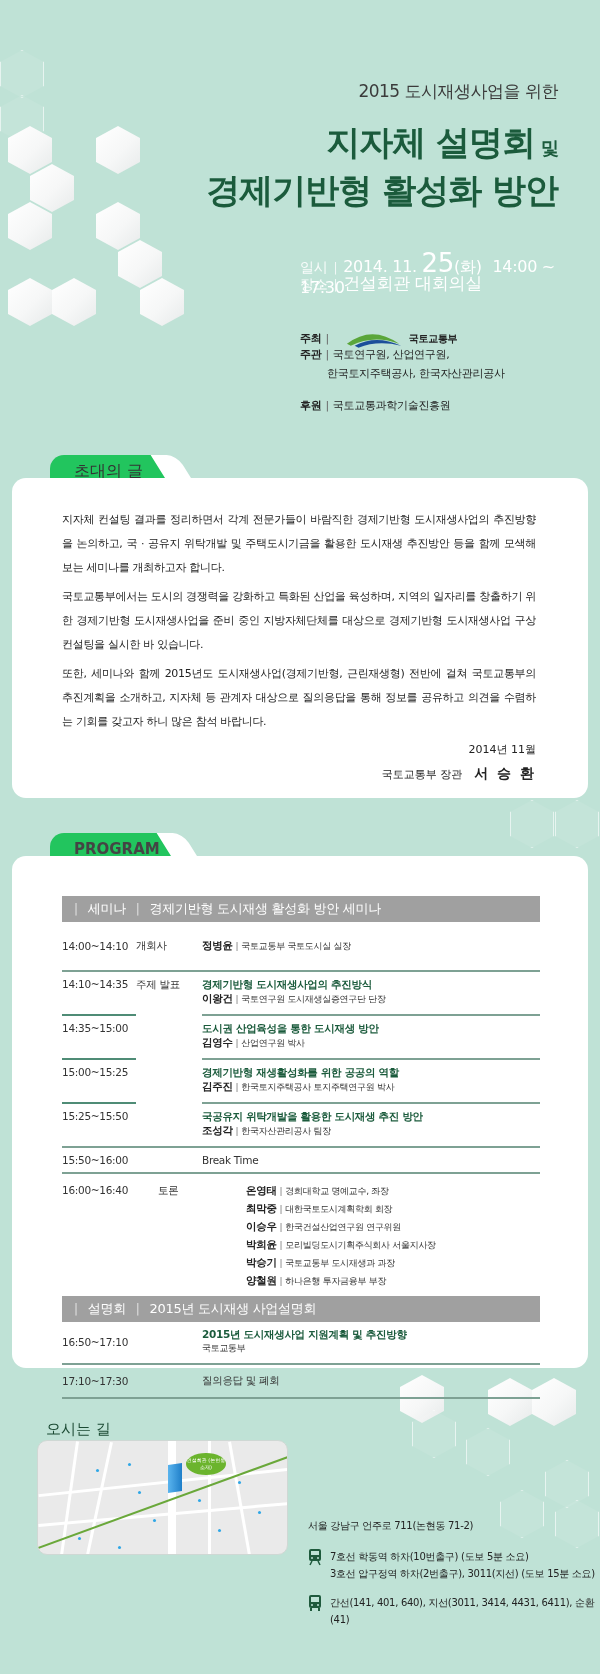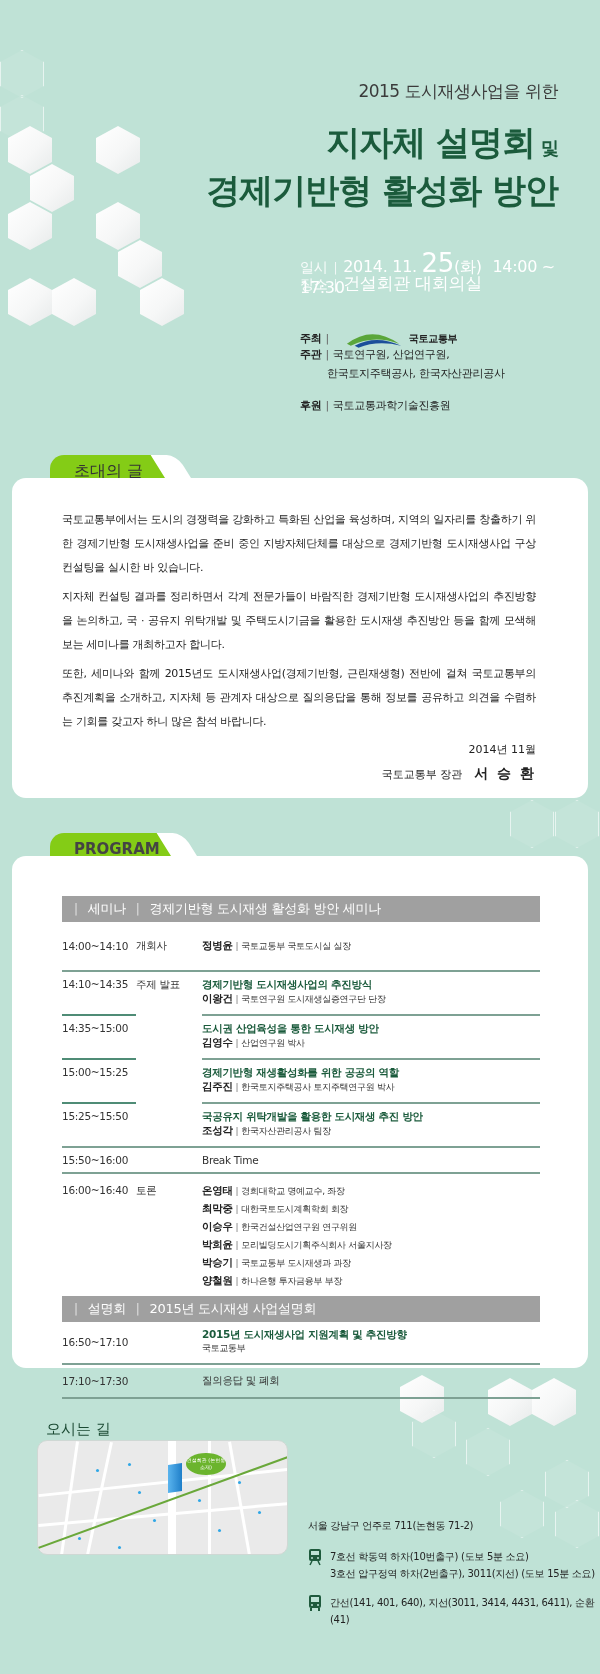--- a/index.html
+++ b/index.html
@@ -70,21 +70,21 @@
   .logo-text { font-size: 10px; font-weight: bold; margin-left: 6px; color: #222; }
 
   
   .card {
     position: absolute; left: 12px; width: 576px;
     background: #ffffff; border-radius: 14px;
   }
   .card-tab {
     position: absolute; left: 50px;
     width: 118px; height: 30px;
-    background: #84cc16; border-radius: 14px 14px 0 0;
+    background: #22c55e; border-radius: 14px 14px 0 0;
     font-size: 16px; color: #333; padding: 6px 0 0 24px;
   }
   .card-tab::after {
     content: ""; position: absolute; right: -18px; bottom: 0;
     width: 26px; height: 30px; background: #ffffff;
     transform: skewX(32deg); border-top-right-radius: 10px;
   }
 
   .invite-card { top: 478px; height: 320px; }
   .invite-tab { top: 455px; }
@@ -202,22 +202,22 @@
     <span class="olbl">주관</span><span class="osep">|</span><span>국토연구원, 산업연구원,</span>
     <span class="indent">한국토지주택공사, 한국자산관리공사</span>
   </div>
   <div class="org-row sponsor">
     <span class="olbl">후원</span><span class="osep">|</span><span>국토교통과학기술진흥원</span>
   </div>
 
   <div class="card-tab invite-tab">초대의 글</div>
   <div class="card invite-card">
     <div class="invite-body">
+      <p>지자체 컨설팅 결과를 정리하면서 각계 전문가들이 바람직한 경제기반형 도시재생사업의 추진방향을 논의하고, 국 · 공유지 위탁개발 및 주택도시기금을 활용한 도시재생 추진방안 등을 함께 모색해보는 세미나를 개최하고자 합니다.</p>
       <p>국토교통부에서는 도시의 경쟁력을 강화하고 특화된 산업을 육성하며, 지역의 일자리를 창출하기 위한 경제기반형 도시재생사업을 준비 중인 지방자체단체를 대상으로 경제기반형 도시재생사업 구상 컨설팅을 실시한 바 있습니다.</p>
-      <p>지자체 컨설팅 결과를 정리하면서 각계 전문가들이 바람직한 경제기반형 도시재생사업의 추진방향을 논의하고, 국 · 공유지 위탁개발 및 주택도시기금을 활용한 도시재생 추진방안 등을 함께 모색해보는 세미나를 개최하고자 합니다.</p>
       <p>또한, 세미나와 함께 2015년도 도시재생사업(경제기반형, 근린재생형) 전반에 걸쳐 국토교통부의 추진계획을 소개하고, 지자체 등 관계자 대상으로 질의응답을 통해 정보를 공유하고 의견을 수렴하는 기회를 갖고자 하니 많은 참석 바랍니다.</p>
     </div>
     <div class="invite-sign">
       <div class="date">2014년 11월</div>
       <div class="minister">
         <span>국토교통부 장관</span><span class="name">서 승 환</span>
       </div>
     </div>
   </div>
 
@@ -290,21 +290,21 @@
       </div>
       <div class="divider-full"></div>
 
       <div class="row" style="height:24px;align-items:center;">
         <div class="time">15:50~16:00</div>
         <div class="type"></div>
         <div class="content">Break Time</div>
       </div>
       <div class="divider-full"></div>
 
-      <div class="row" style="padding:8px 0 6px;line-height:17px;">
+      <div class="row" style="padding:8px 0 6px;line-height:17px;gap:22px;">
         <div class="time">16:00~16:40</div>
         <div class="type">토론</div>
         <div class="content">
           <div><span class="nm">온영태</span><span class="pipe">|</span><span class="aff">경희대학교 명예교수, 좌장</span></div>
           <div><span class="nm">최막중</span><span class="pipe">|</span><span class="aff">대한국토도시계획학회 회장</span></div>
           <div><span class="nm">이승우</span><span class="pipe">|</span><span class="aff">한국건설산업연구원 연구위원</span></div>
           <div><span class="nm">박희윤</span><span class="pipe">|</span><span class="aff">모리빌딩도시기획주식회사 서울지사장</span></div>
           <div><span class="nm">박승기</span><span class="pipe">|</span><span class="aff">국토교통부 도시재생과 과장</span></div>
           <div><span class="nm">양철원</span><span class="pipe">|</span><span class="aff">하나은행 투자금융부 부장</span></div>
         </div>

